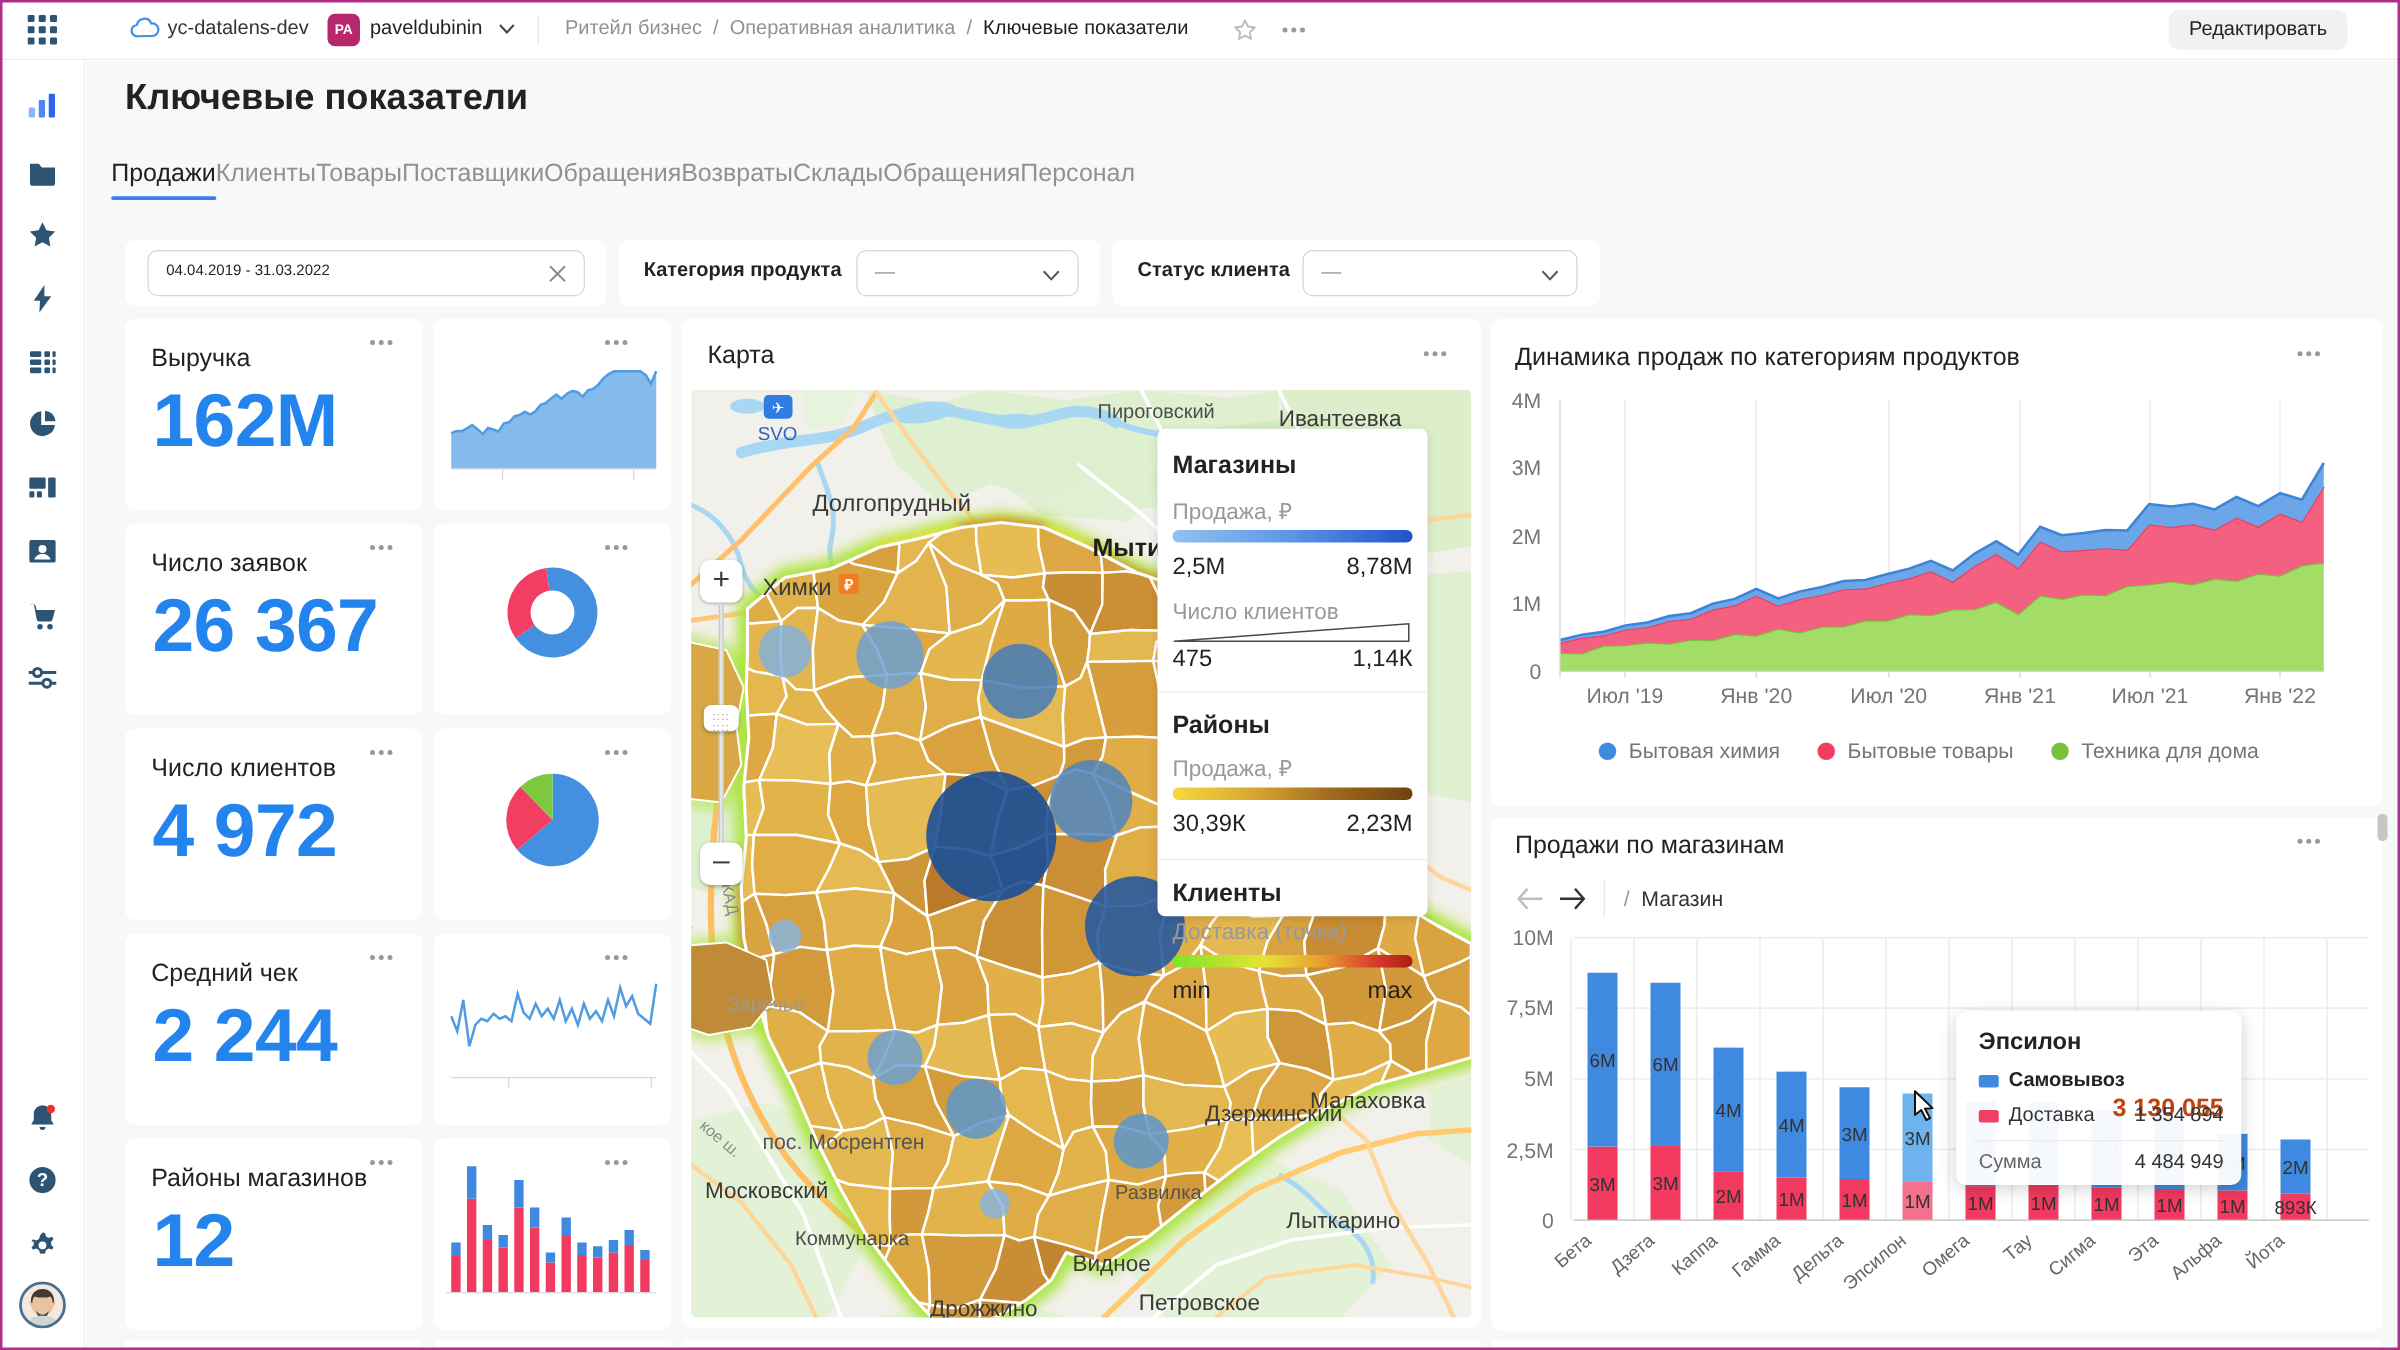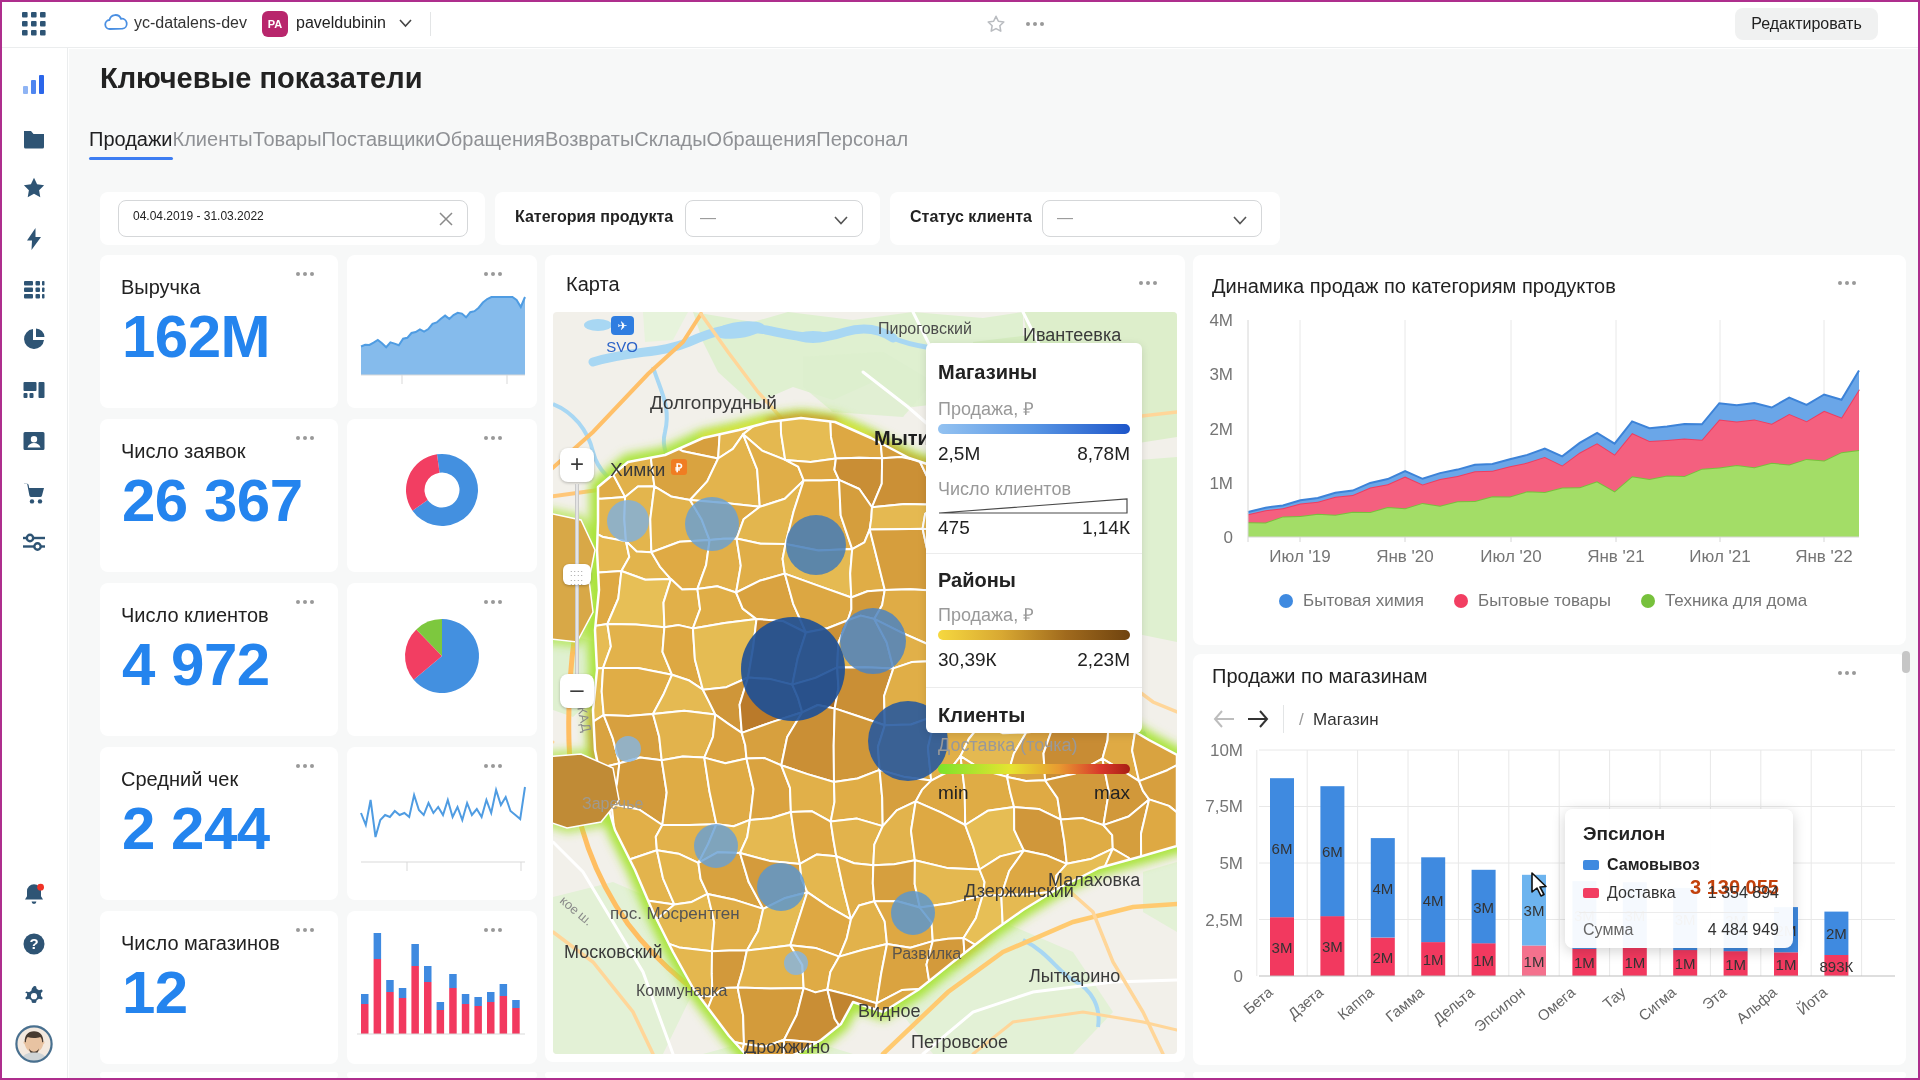--- a/index.html
+++ b/index.html
@@ -45,20 +45,21 @@
  <svg class="abs" style="left:104px;top:13px" width="24" height="20" viewBox="0 0 24 20">
    <path d="M6 16 a4.5 4.5 0 0 1 -0.5 -9 a6 6 0 0 1 11.5 -1.2 a5 5 0 0 1 1.5 9.9 z" fill="none" stroke="#4a8fe2" stroke-width="1.8" stroke-linejoin="round"></path>
  </svg>
  <div class="abs" style="left:134px;top:14px;font-size:16px;color:#333;">yc-datalens-dev</div>
  <div class="abs" style="left:262px;top:11px;width:26px;height:26px;border-radius:6px;background:#b8266c;color:#fff;font-size:11px;font-weight:bold;text-align:center;line-height:26px;">PA</div>
  <div class="abs" style="left:296px;top:14px;font-size:16px;color:#222;">paveldubinin</div>
  <svg class="abs" style="left:399px;top:19px" width="13" height="9">
       <path d="M1 1 L6.5 7 L12 1" fill="none" stroke="#444" stroke-width="1.6"></path>
     </svg>
  <div class="abs" style="left:430px;top:12px;width:1px;height:24px;background:#e3e5e6;"></div>
+ <div class="abs" style="left:452px;top:14px;font-size:16px;color:#8f9195;">Ритейл бизнес&nbsp;&nbsp;/&nbsp;&nbsp;Оперативная аналитика&nbsp;&nbsp;/&nbsp;&nbsp;<span style="color:#222">Ключевые показатели</span></div>
  <svg class="abs" style="left:985px;top:13px" width="22" height="22" viewBox="0 0 24 24">
       <path d="M12 3.6l2.6 5.4 5.9.8-4.3 4.1 1 5.9-5.2-2.8-5.2 2.8 1-5.9L3.5 9.8l5.9-.8z" fill="none" stroke="#b9bcc0" stroke-width="1.7" stroke-linejoin="round"></path>
     </svg>
  <div class="dots" style="left:1026px;top:22px">
       <i></i>
       <i></i>
       <i></i>
     </div>
  <div class="abs" style="left:1735px;top:8px;width:143px;height:32px;background:#f0f1f1;border-radius:8px;font-size:16px;color:#222;text-align:center;line-height:32px;">Редактировать</div>
 </div>
@@ -214,21 +215,21 @@
 <div class="card" style="left:100px;top:747px;width:238px;height:153px;">
   <div class="ktitle" style="left:21px;top:21px;">Средний чек</div>
   <div class="dots" style="left:196px;top:17px">
       <i></i>
       <i></i>
       <i></i>
     </div>
   <div class="knum" style="left:22px;top:52px;">2 244</div>
 </div>
 <div class="card" style="left:100px;top:911px;width:238px;height:153px;">
-  <div class="ktitle" style="left:21px;top:21px;">Число магазинов</div>
+  <div class="ktitle" style="left:21px;top:21px;">Районы магазинов</div>
   <div class="dots" style="left:196px;top:17px">
       <i></i>
       <i></i>
       <i></i>
     </div>
   <div class="knum" style="left:22px;top:52px;">12</div>
 </div>
 <div class="card" style="left:347px;top:255px;width:190px;height:153px;">
   <div class="dots" style="left:137px;top:17px">
       <i></i>

